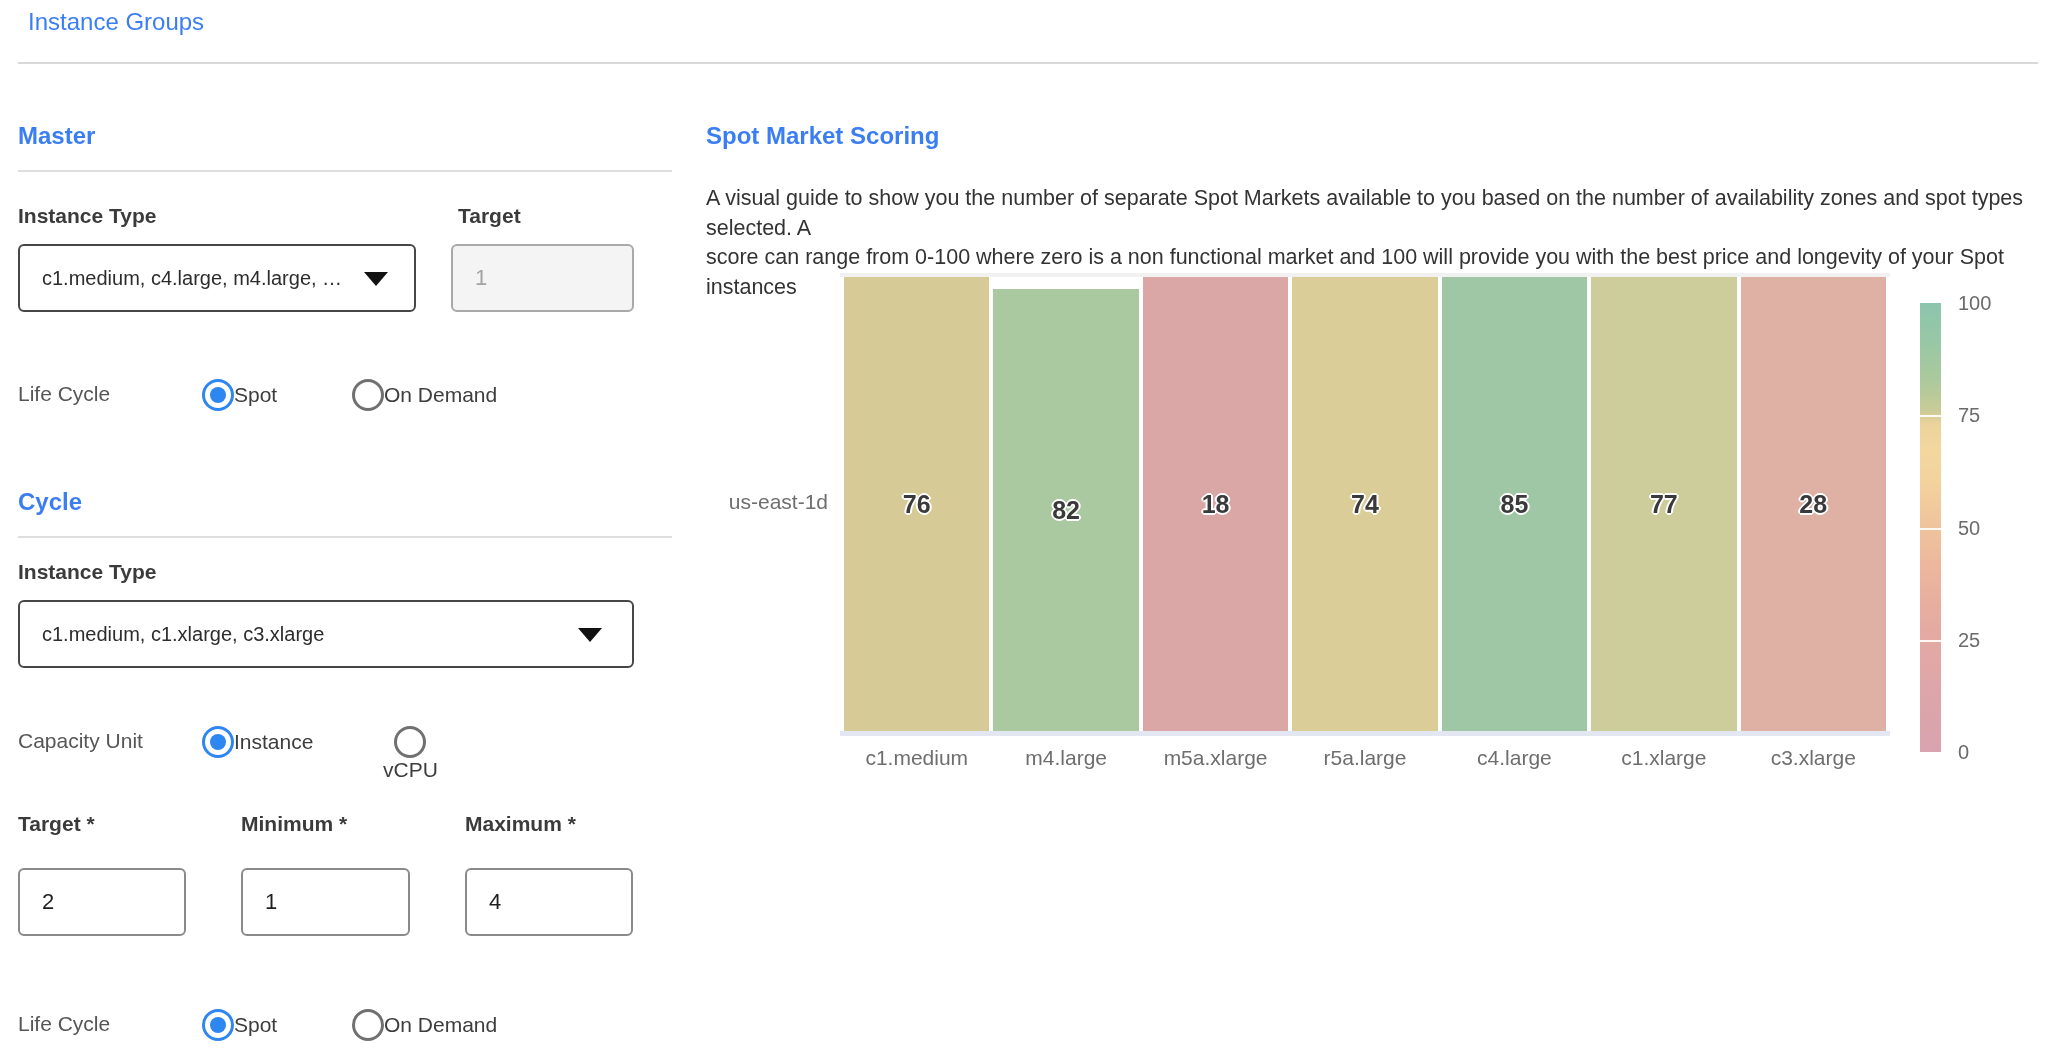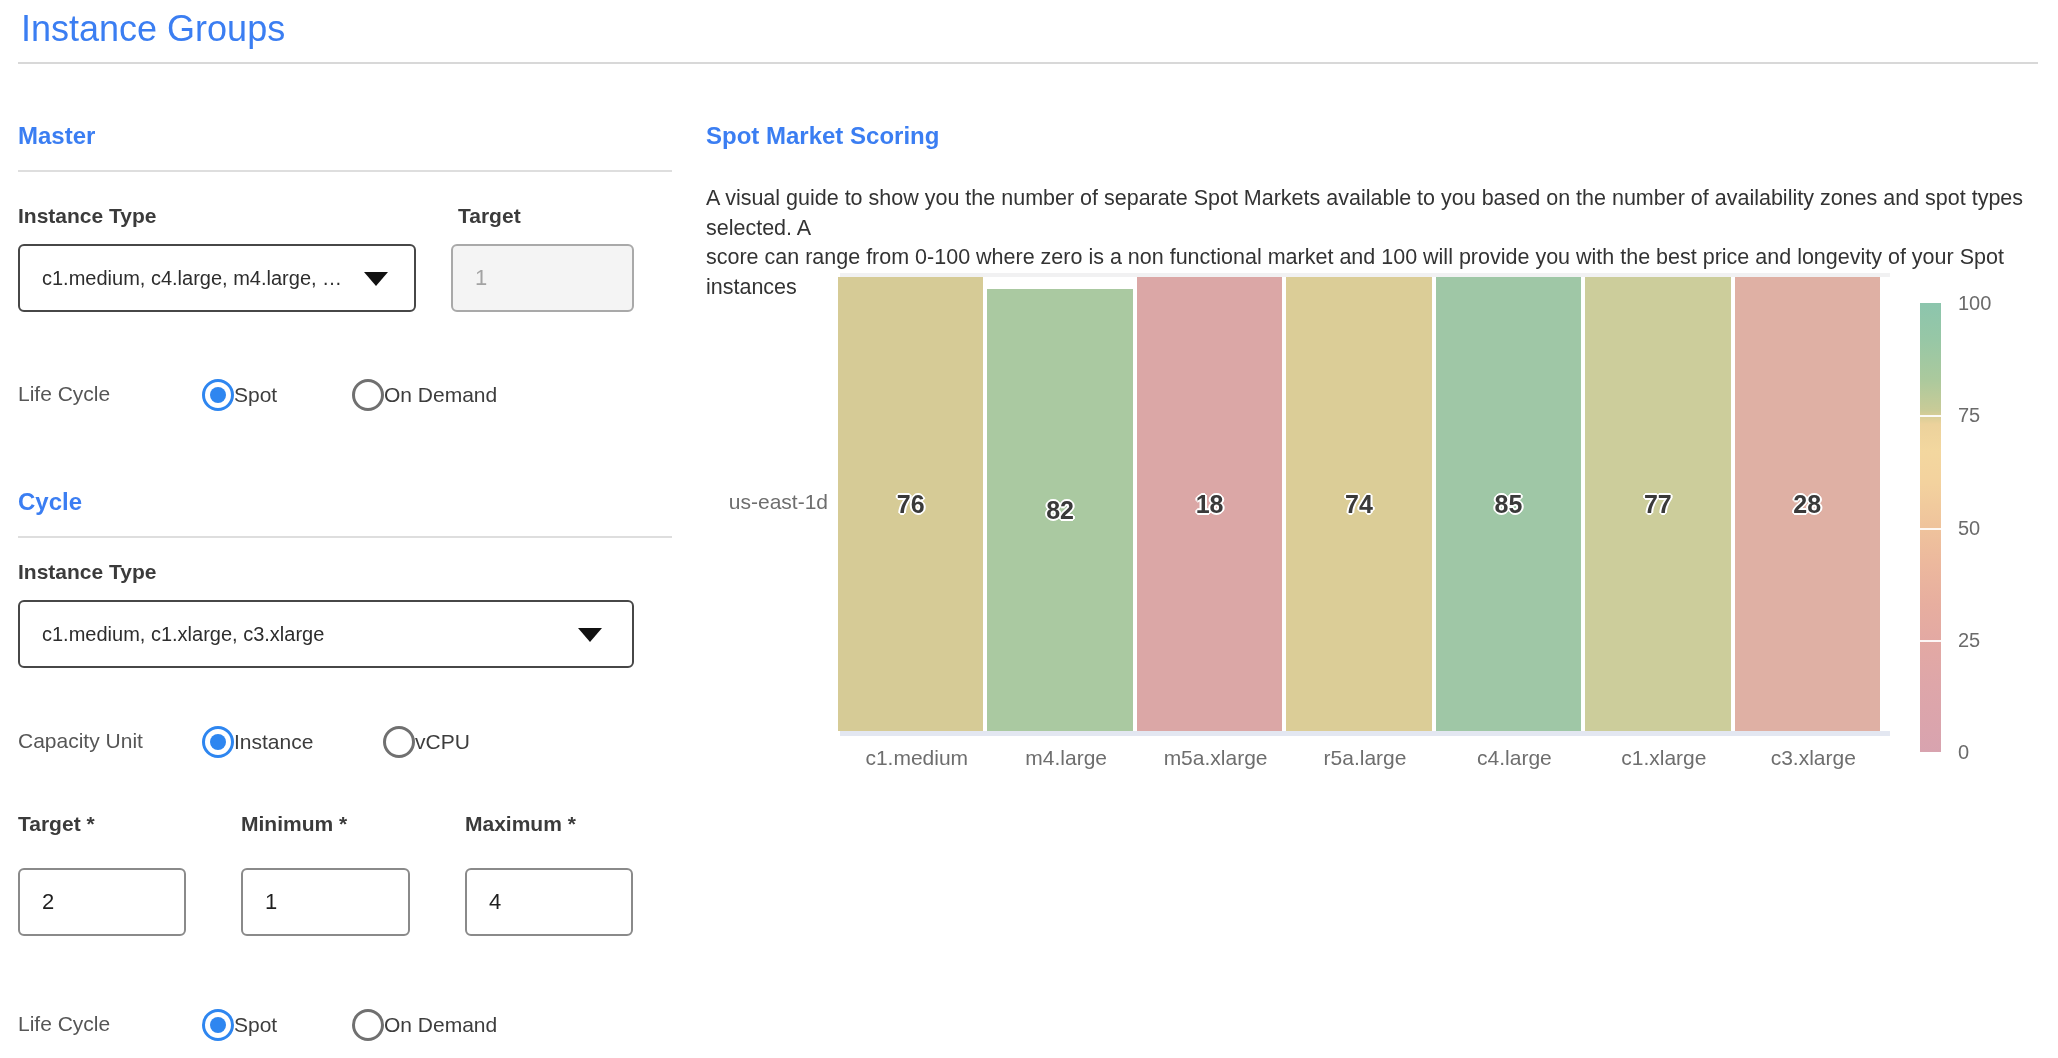--- a/index.html
+++ b/index.html
@@ -3,21 +3,21 @@
 <meta charset="utf-8">
 <style>
   * { margin:0; padding:0; box-sizing:border-box; }
   html,body { width:2058px; height:1058px; background:#ffffff; overflow:hidden;
     font-family:"Liberation Sans","DejaVu Sans",sans-serif; }
   .abs { position:absolute; }
 
   
   #page { position:relative; width:2058px; height:1058px; background:#fff; }
 
-  .page-title { left:21px; top:8px; font-size:36px; font-weight:500; color:#3b7ef2; }
+  .page-title { left:28px; top:8px; font-size:24px; font-weight:500; color:#3b7ef2; }
   .title-divider { left:18px; top:62px; width:2020px; height:2px; background:#d8d8d8; }
 
   .section-heading { font-size:24px; font-weight:600; color:#3b7ef2; }
   .divider { height:2px; background:#dedede; }
 
   .field-label { font-size:21px; font-weight:600; color:#3b3b3b; }
   .soft-label  { font-size:21px; font-weight:400; color:#565656; }
 
   
   #left-panel { left:18px; top:0; width:654px; height:1058px; }
@@ -42,21 +42,21 @@
     background:#fff; position:relative; flex:0 0 32px; }
   .radio.selected { border-color:#2e86f0; }
   .radio.selected::after { content:""; position:absolute; inset:5px; border-radius:50%; background:#2e86f0; }
   .radio-label { font-size:21px; color:#3d3d3d; }
 
   
   #right-panel { left:706px; top:0; width:1352px; height:1058px; }
   .desc-line { font-size:21.5px; color:#333; line-height:29.5px; }
 
   
-  #heatmap-cells { left:132px; top:277px; width:1042px; height:454px;
+  #heatmap-cells { left:138px; top:277px; width:1042px; height:454px;
     display:flex; gap:4px; background:#fff; }
   .hm-cell { flex:1; display:flex; align-items:center; justify-content:center; }
   .hm-value { font-size:25px; font-weight:600; color:#3a3a3a;
     text-shadow:-2px 0 0 #fff, 2px 0 0 #fff, 0 -2px 0 #fff, 0 2px 0 #fff,
                 -1px -1px 0 #fff, 1px -1px 0 #fff, -1px 1px 0 #fff, 1px 1px 0 #fff; }
   .hm-top-strip { left:134px; top:273px; width:1050px; height:4px; background:#f1f1f2; }
   .hm-bottom-strip { left:134px; top:731px; width:1050px; height:5px; background:#e3e7f1; }
   #heatmap-x-labels { left:138px; top:746px; width:1042px; display:flex; gap:4px;justify-content:center; }
   .hm-x-label { flex:1; text-align:center; font-size:21px; color:#6e6e6e; }
   #heatmap-row-label { left:0; top:490px; width:122px; text-align:right;
@@ -116,21 +116,21 @@
       <span class="dd-text">c1.medium, c1.xlarge, c3.xlarge</span>
       <span class="caret"></span>
     </div>
 
     <div class="radio-row" style="top:726px">
       <div class="abs soft-label" style="left:0;top:3px">Capacity Unit</div>
       <span></span>
     <label class="radio-option" style="left: 184px;">
           <span class="radio selected"></span>
           <span class="radio-label">Instance</span>
-        </label><label class="radio-option" style="left: 365px;">
+        </label><label class="radio-option" style="left: 365px; flex-direction: column;">
           <span class="radio"></span>
           <span class="radio-label">vCPU</span>
         </label></div>
 
     <div class="abs field-label" style="left:0;top:812px">Target *</div>
     <div class="abs field-label" style="left:223px;top:812px">Minimum *</div>
     <div class="abs field-label" style="left:447px;top:812px">Maximum *</div>
 
     <div class="abs" style="left:0;top:868px;width:168px;height:68px">
       <input class="num-input" value="2" style="">

